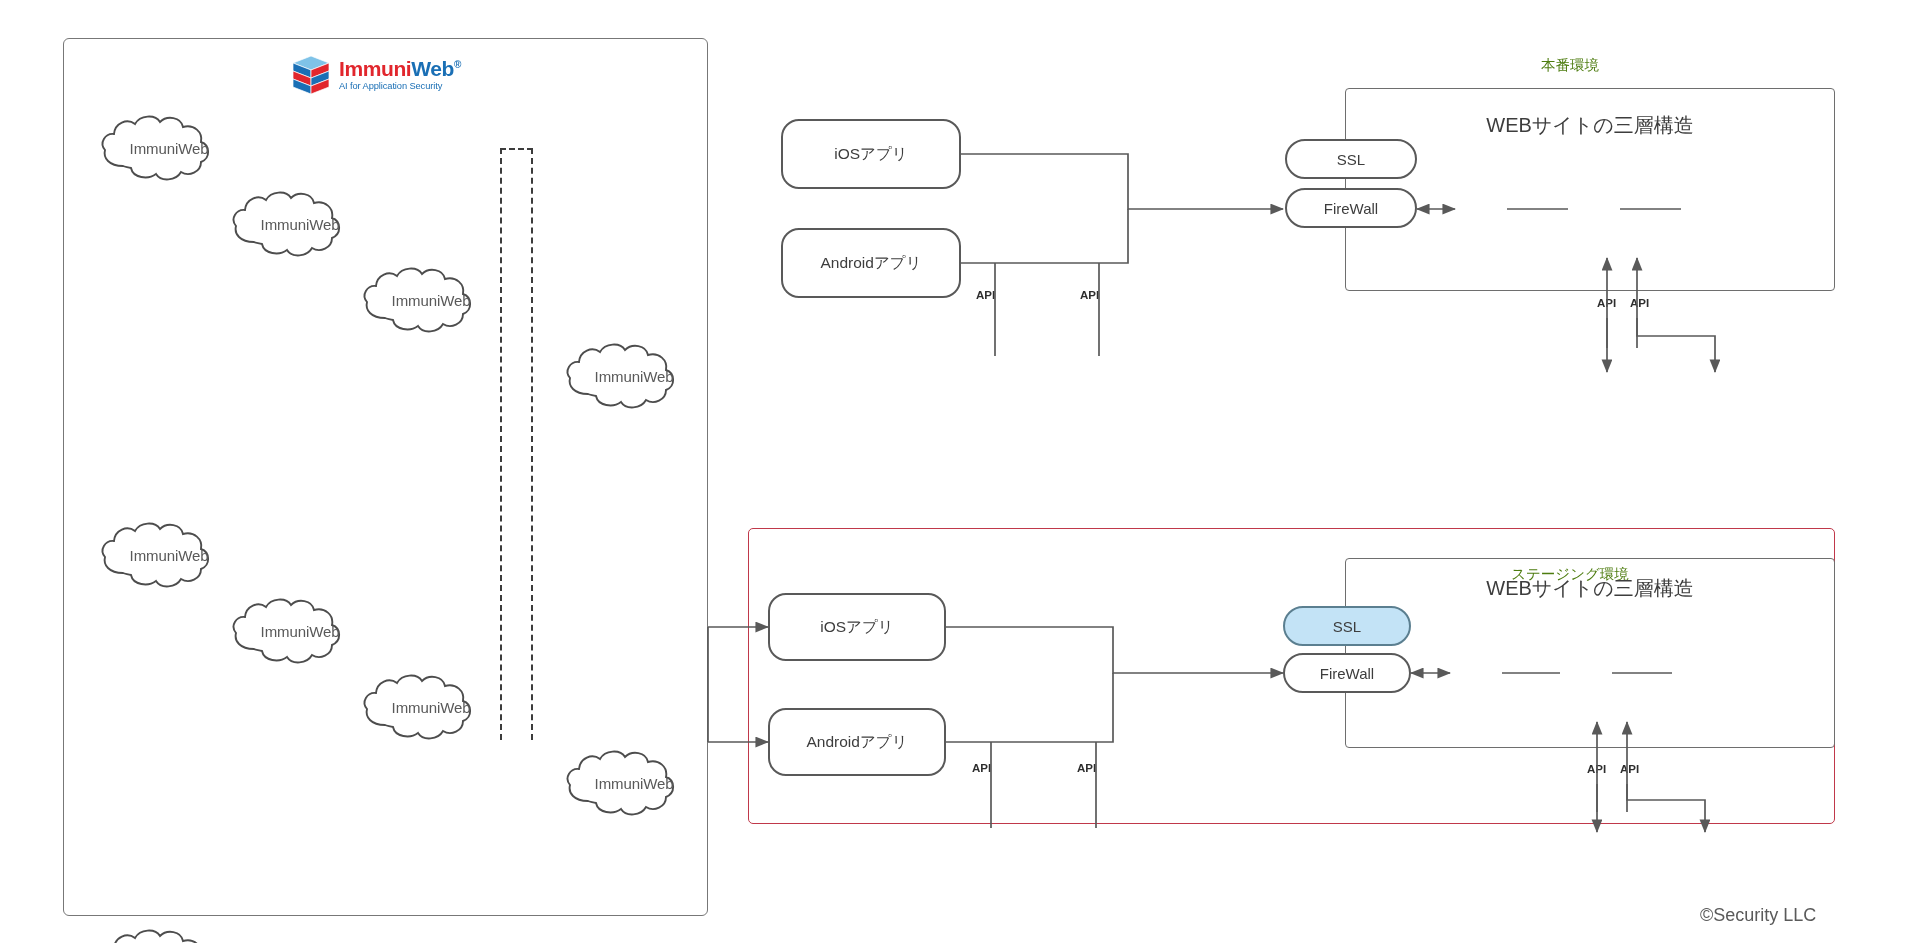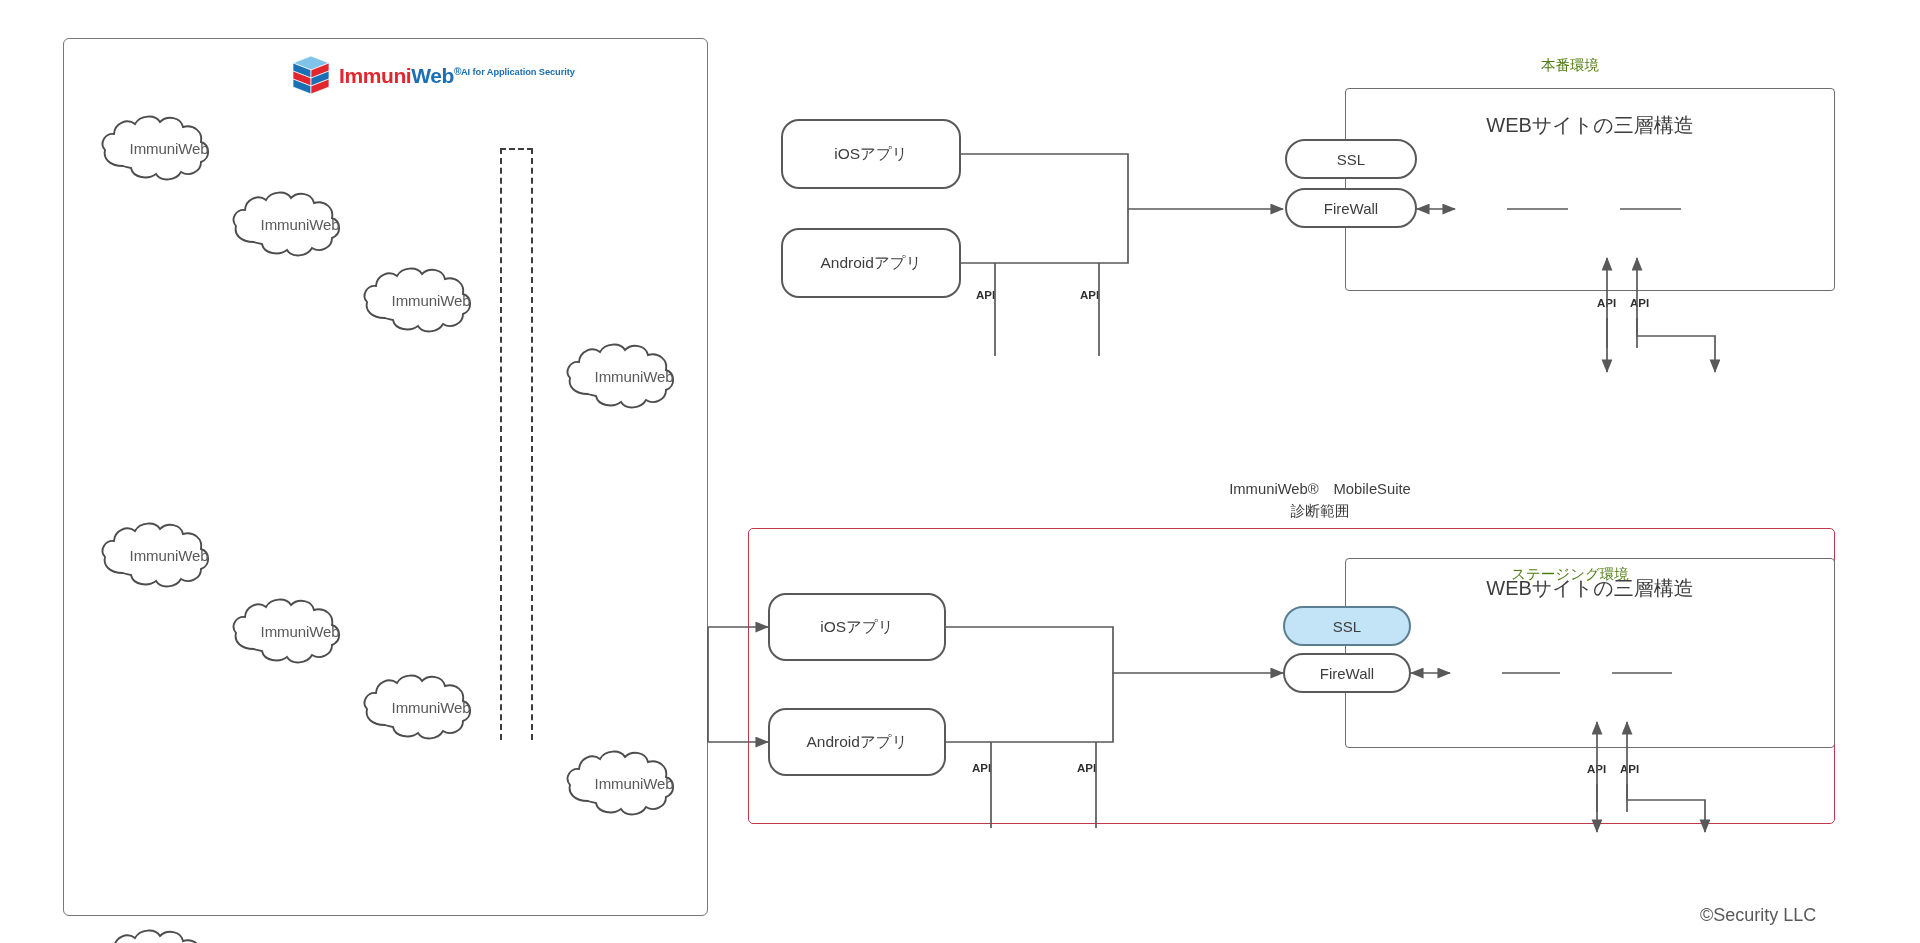--- a/index.html
+++ b/index.html
@@ -6,26 +6,26 @@
   body{width:1920px;height:943px;position:relative;overflow:hidden;
        font-family:"Liberation Sans","DejaVu Sans",sans-serif;color:#404040;}
   #stage{position:absolute;left:0;top:0;width:1920px;height:943px;}
   .abs{position:absolute;box-sizing:border-box;}
 
   
   #cloud-panel{left:63px;top:38px;width:645px;height:878px;
       border:1.6px solid #777;border-radius:6px;background:#fff;}
   #logo-wrap{left:290px;top:52px;width:200px;height:46px;display:flex;align-items:center;gap:7px;}
   #logo-cube{width:42px;height:42px;position:relative;flex:0 0 auto;}
-  #logo-text{display:flex;flex-direction:row;line-height:1;}
+  #logo-text{display:flex;flex-direction:column;line-height:1;}
   .lg-row1{font-size:21px;font-weight:bold;letter-spacing:-0.4px;white-space:nowrap;}
   .lg-im{color:#e1262d;}
   .lg-web{color:#1a6fb5;}
   .lg-reg{font-size:10px;color:#1a6fb5;vertical-align:super;}
-  .lg-row2{font-size:9.3px;font-weight:bold;color:#1a6fb5;letter-spacing:-0.1px;
+  .lg-row2{font-size:9.3px;font-weight:normal;color:#1a6fb5;letter-spacing:-0.1px;
       white-space:nowrap;margin-top:3px;}
 
   .cloud{width:120px;height:76px;position:relative;}
   .cloud svg{display:block;width:120px;height:76px;}
   .cloud span{position:absolute;left:12px;top:0;width:120px;height:76px;
       display:flex;align-items:center;justify-content:center;
       font-size:15px;color:#595959;letter-spacing:-0.1px;}
 
   #dash-sep{left:500px;top:148px;width:33px;height:592px;
       border:2.4px dashed #3c3c3c;border-bottom:none;}
@@ -143,24 +143,20 @@
   <div class="abs appbox" style="left:781px;top:228px;width:180px;height:70px;">Androidアプリ</div>
 
   <div class="abs pill" style="left:1285px;top:139px;width:132px;height:40px;">SSL</div>
   <div class="abs pill" style="left:1285px;top:188px;width:132px;height:40px;">FireWall</div>
 
   <div class="abs api-lbl" style="left:976px;top:289px;">API</div>
   <div class="abs api-lbl" style="left:1080px;top:289px;">API</div>
   <div class="abs api-lbl" style="left:1597px;top:297px;">API</div>
   <div class="abs api-lbl" style="left:1630px;top:297px;">API</div>
 
-  <div class="abs" id="scope-label" style="left:1130px;top:478px;width:380px;">
-    <div>ImmuniWeb®　MobileSuite</div>
-    <div>診断範囲</div>
-  </div>
   <div class="abs" id="scope-box" style="left: 748px; top: 528px; width: 1087px; height: 296px; border-color: rgb(192, 56, 74);"></div>
 
   <div class="abs env-title" style="left:1450px;top:565px;width:240px;">ステージング環境</div>
   <div class="abs envbox" style="left:1345px;top:558px;width:490px;height:190px;"></div>
   <div class="abs tier-title" style="left:1345px;top:575px;width:490px;">WEBサイトの三層構造</div>
 
   <div class="abs appbox" style="left:768px;top:593px;width:178px;height:68px;">iOSアプリ</div>
   <div class="abs appbox" style="left:768px;top:708px;width:178px;height:68px;">Androidアプリ</div>
 
   <div class="abs pill sslblue" style="left:1283px;top:606px;width:128px;height:40px;">SSL</div>

